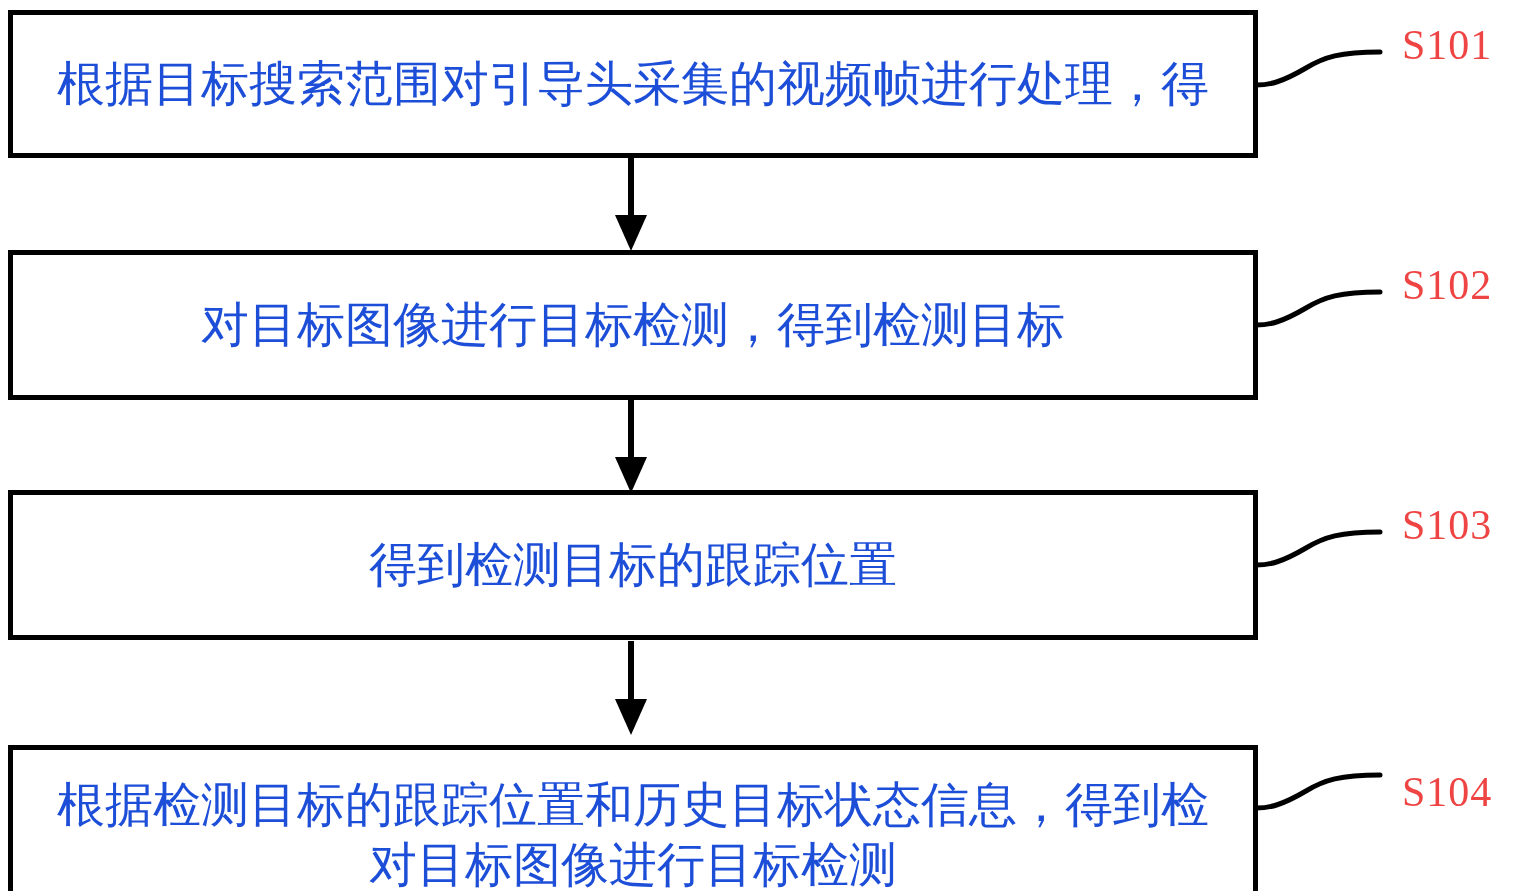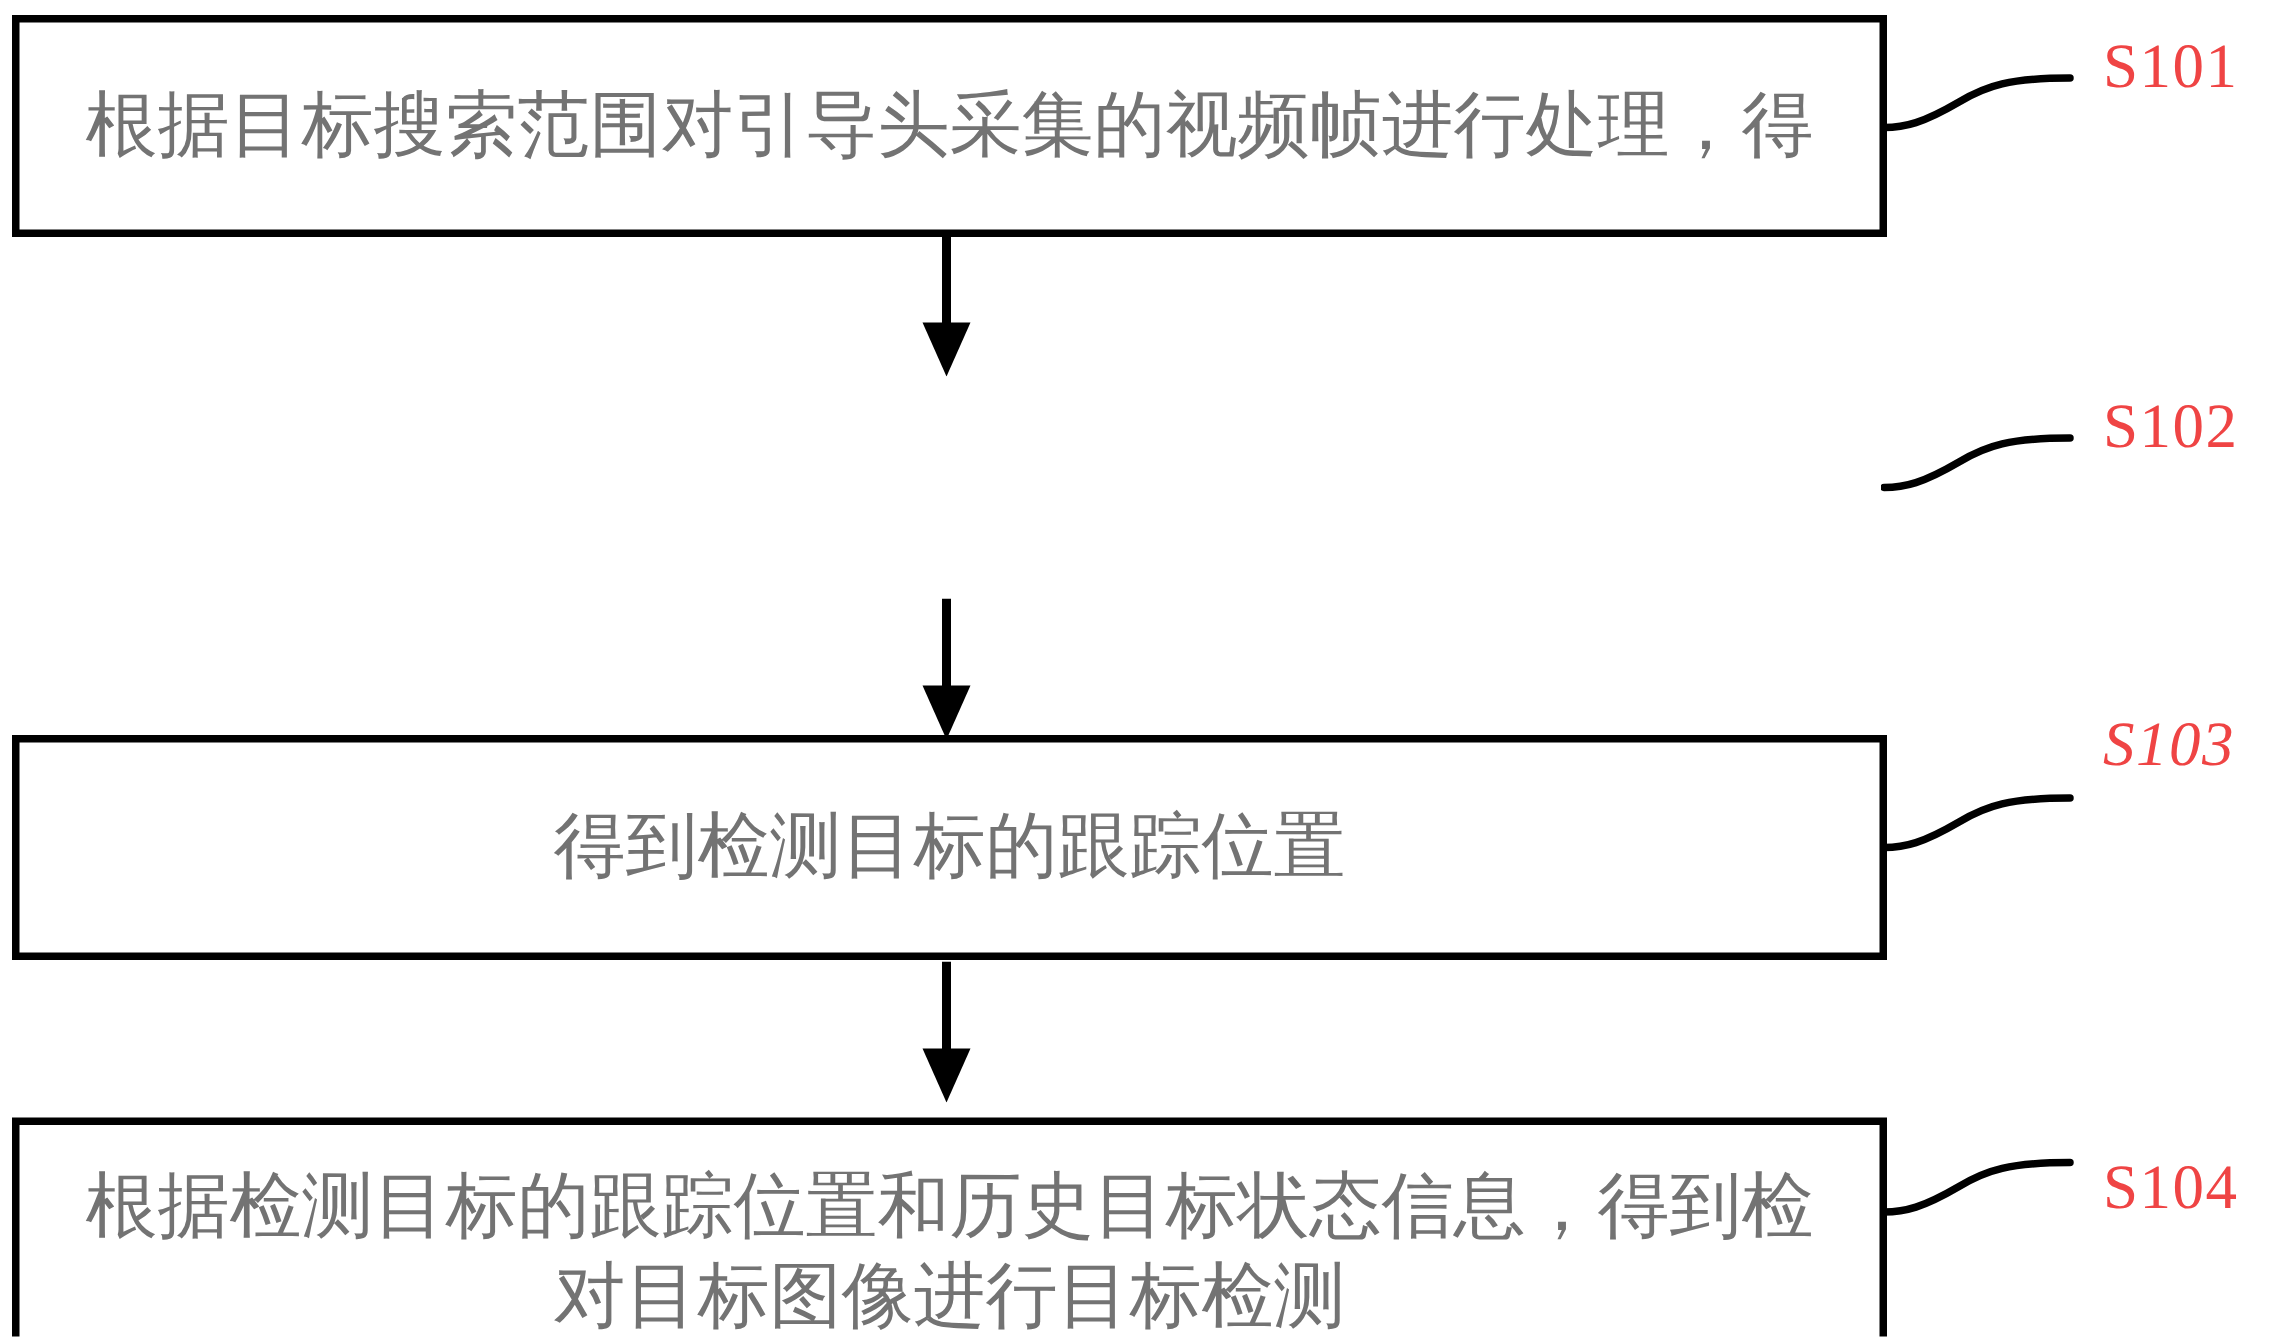--- a/index.html
+++ b/index.html
@@ -26,21 +26,21 @@
     border: 5px solid #000000;
     background: #ffffff;
     display: flex;
     flex-direction: column;
     justify-content: center;
     align-items: center;
   }
   .txt {
     font-size: 48px;
     line-height: 60px;
-    color: #737373;
+    color: #1d4ed8;
     text-align: center;
     white-space: nowrap;
     font-family: "Liberation Serif", "DejaVu Serif", serif;
   }
   #box1 { top: 10px;  height: 148px; }
   #box2 { top: 250px; height: 150px; }
   #box3 { top: 490px; height: 150px; }
   #box4 { top: 733px; height: 179px; margin-top: 12px; }
 
   .arrow {
@@ -76,41 +76,44 @@
     position: absolute;
     left: 1402px;
     font-size: 42px;
     line-height: 46px;
     color: #ef4444;
     letter-spacing: 1px;
     font-family: "Liberation Serif", "DejaVu Serif", serif;
   }
   #lab1 { top: 22px; }
   #lab2 { top: 262px; }
-  #lab3 { top: 474px; font-style: italic; }
+  #lab3 { top: 502px; }
   #lab4 { top: 769px; }
 </style>
 </head>
 <body>
 
 <div class="flow">
 
   <div class="box" id="box1">
     <div class="txt">根据目标搜索范围对引导头采集的视频帧进行处理，得</div>
   </div>
   <svg class="conn" id="conn1" viewBox="0 0 130 46" xmlns="http://www.w3.org/2000/svg">
     <path d="M 2 41 C 16 41 28 38 52 24 C 70 13 86 8 126 8"></path>
   </svg>
   <div class="slabel" id="lab1">S101</div>
 
   <svg class="arrow" id="arr1" viewBox="0 0 40 94" xmlns="http://www.w3.org/2000/svg">
     <line x1="20" y1="0" x2="20" y2="60"></line>
     <polygon points="4,58 36,58 20,94"></polygon>
   </svg>
 
+  <div class="box" id="box2">
+    <div class="txt">对目标图像进行目标检测，得到检测目标</div>
+  </div>
   <svg class="conn" id="conn2" viewBox="0 0 130 46" xmlns="http://www.w3.org/2000/svg">
     <path d="M 2 41 C 16 41 28 38 52 24 C 70 13 86 8 126 8"></path>
   </svg>
   <div class="slabel" id="lab2">S102</div>
 
   <svg class="arrow" id="arr2" viewBox="0 0 40 94" xmlns="http://www.w3.org/2000/svg">
     <line x1="20" y1="0" x2="20" y2="60"></line>
     <polygon points="4,58 36,58 20,94"></polygon>
   </svg>
 

